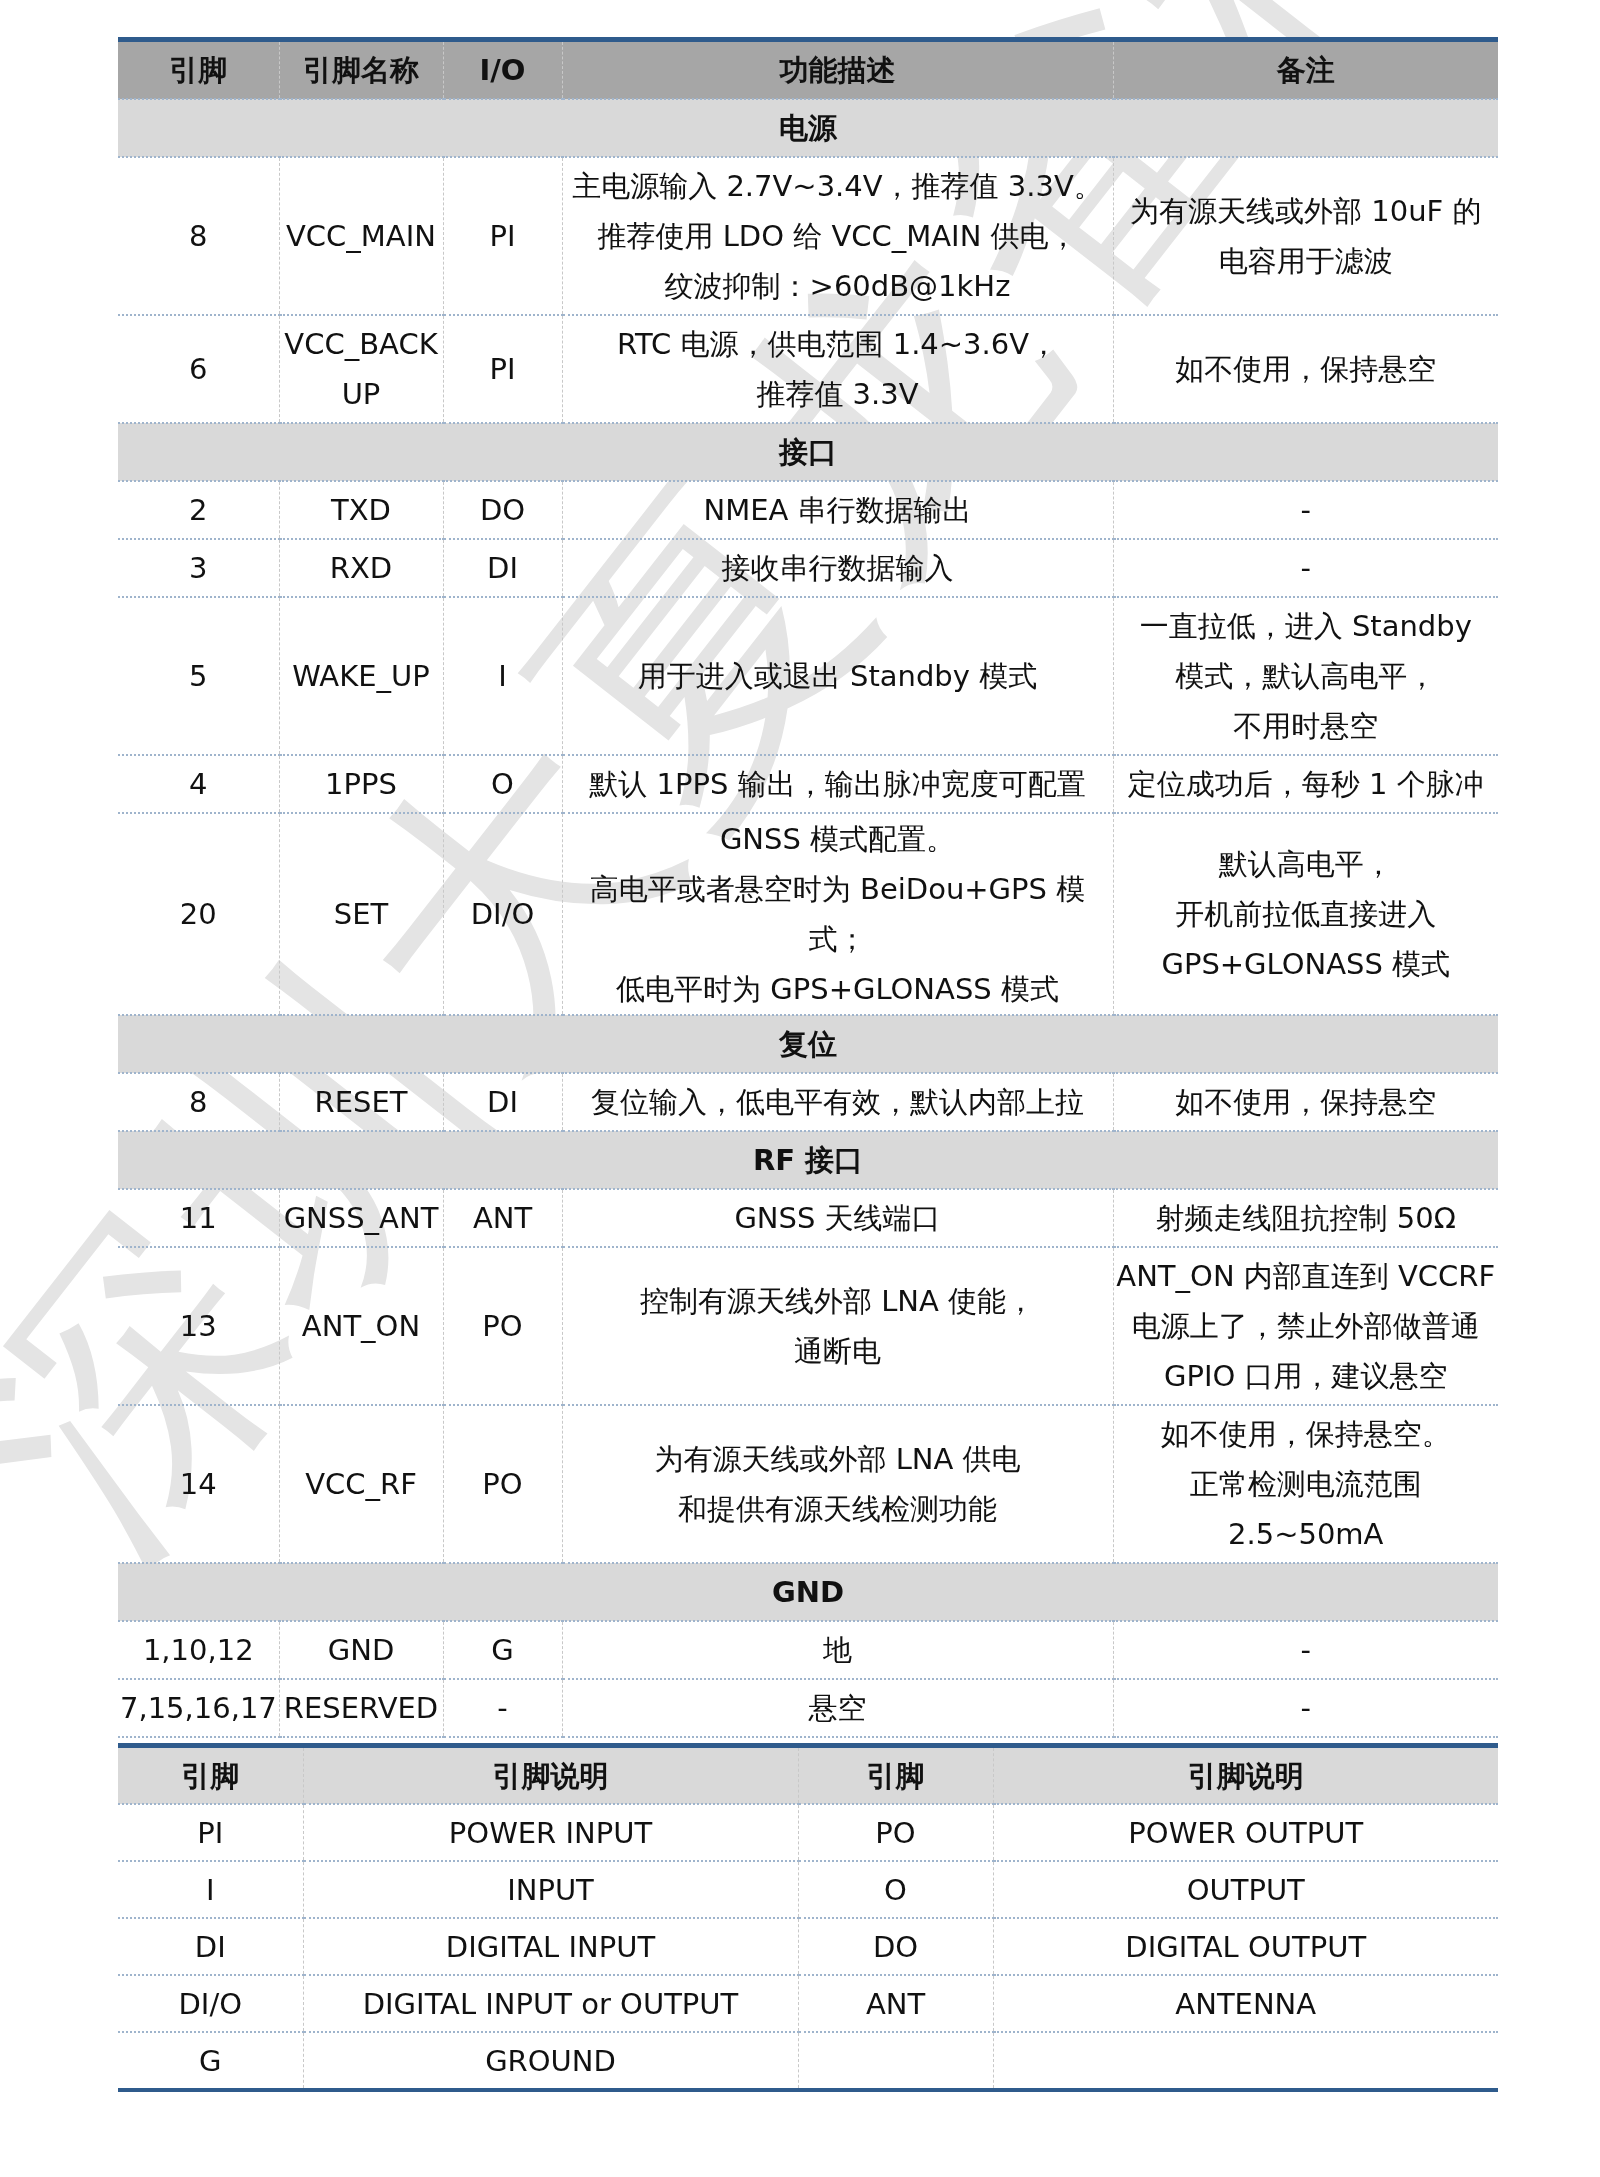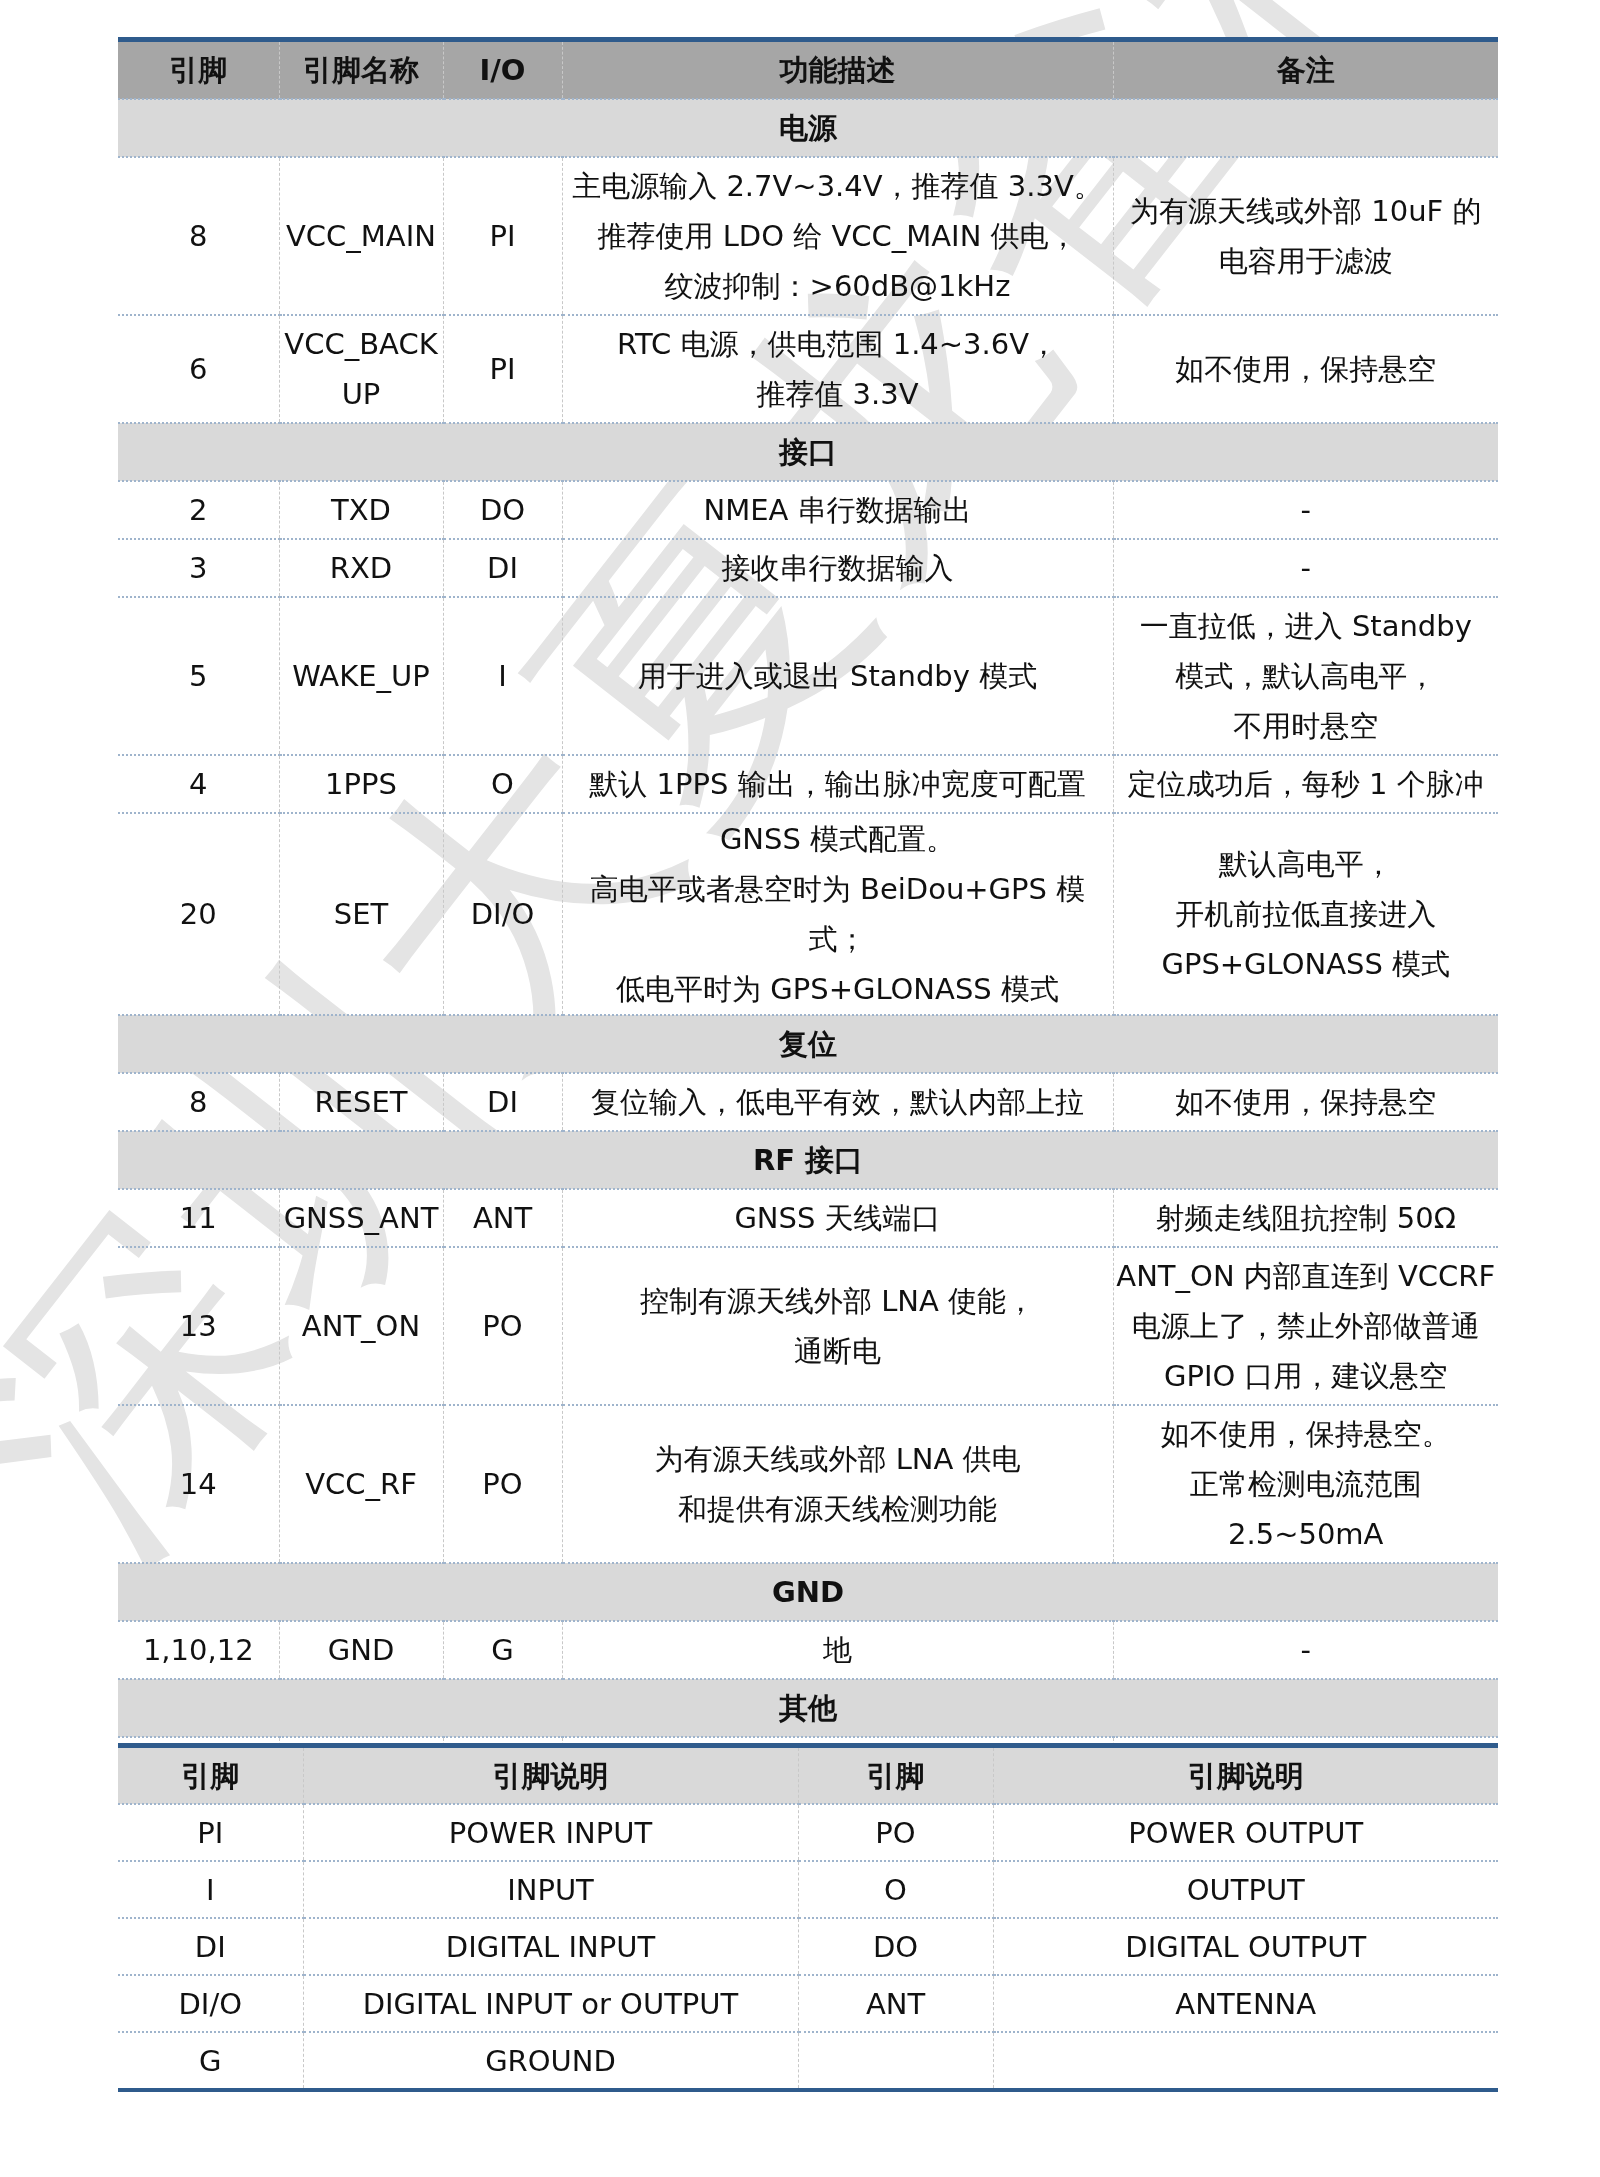--- a/index.html
+++ b/index.html
@@ -207,23 +207,20 @@
         <td>1,10,12</td>
         <td>GND</td>
         <td>G</td>
         <td>
           <span class="line">地</span>
         </td>
         <td>
           <span class="line">-</span>
         </td>
       </tr>
-      <tr class="section">
-        <td colspan="5">其他</td>
-      </tr>
       <tr class="r1">
         <td>7,15,16,17</td>
         <td>RESERVED</td>
         <td>-</td>
         <td>
           <span class="line">悬空</span>
         </td>
         <td>
           <span class="line">-</span>
         </td>

